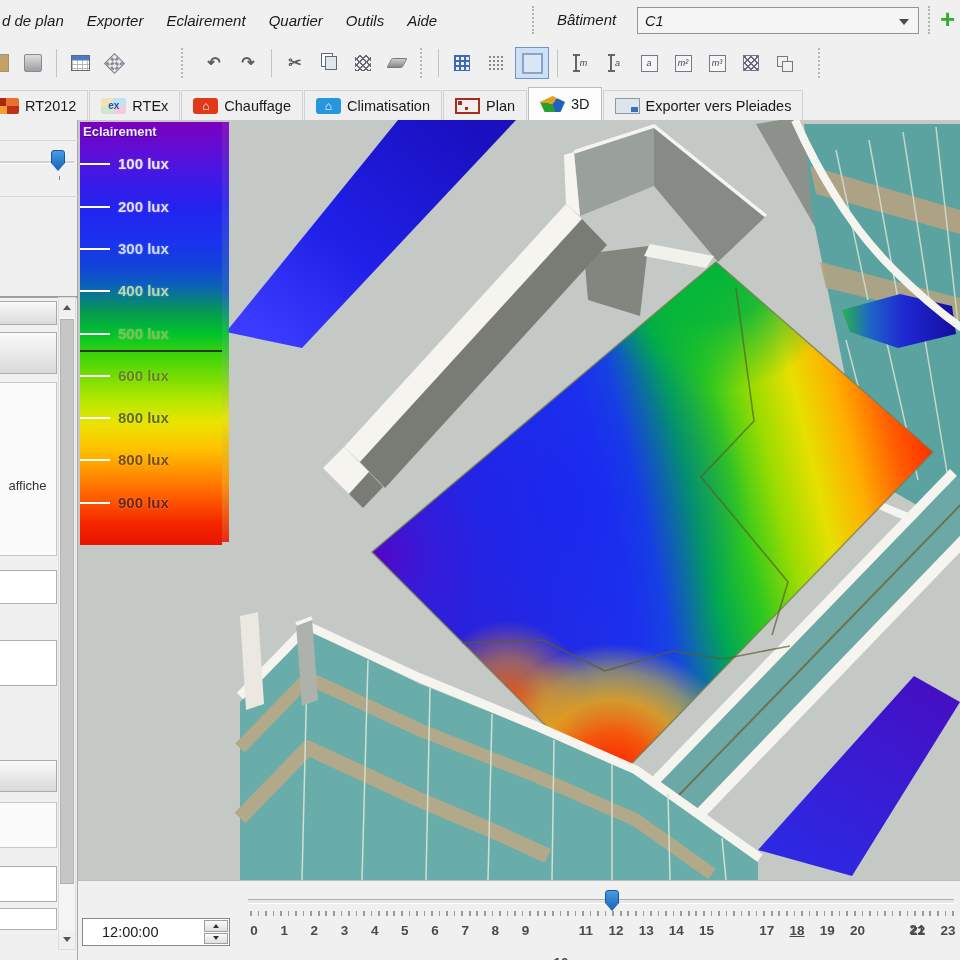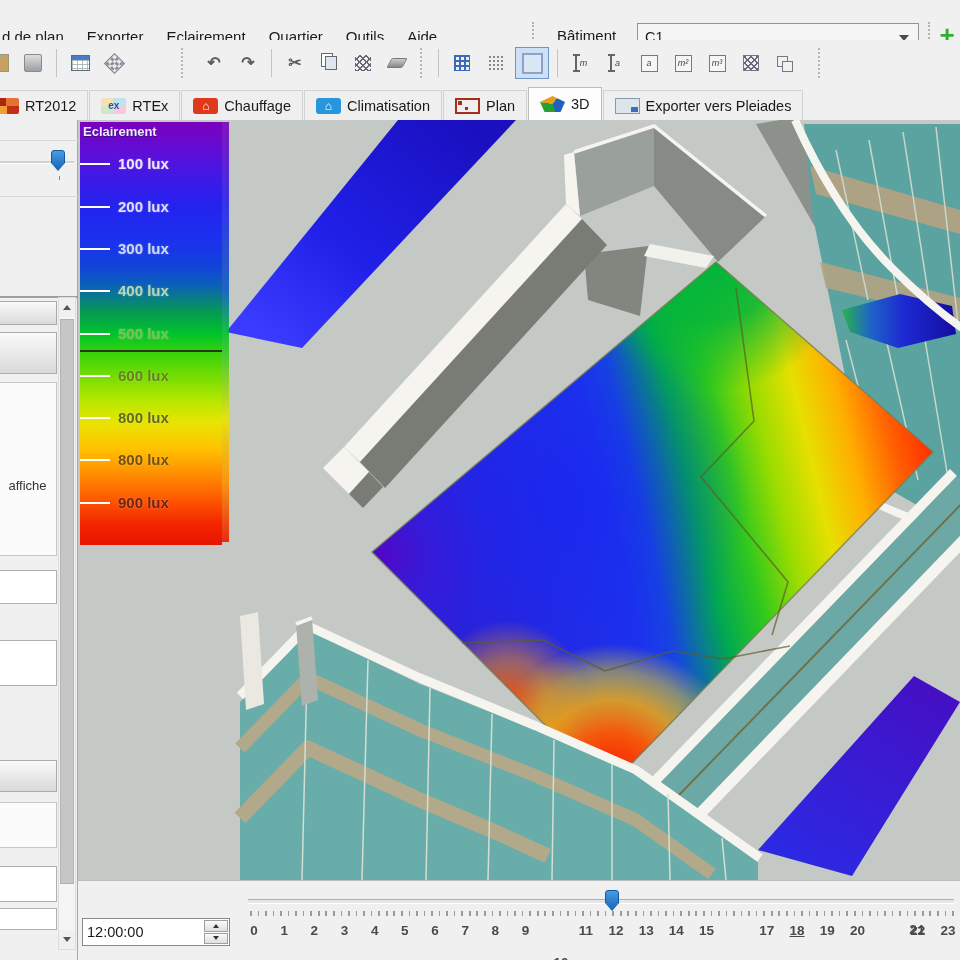--- a/index.html
+++ b/index.html
@@ -1,19 +1,19 @@
 <!DOCTYPE html>
 <html><head>
 <meta charset="utf-8">
 <style>
   html,body{margin:0;padding:0;}
   body{width:960px;height:960px;overflow:hidden;position:relative;background:#f0f0f0;
        font-family:"Liberation Sans",sans-serif;color:#1a1a1a;-webkit-font-smoothing:antialiased;}
   
-  .menubar{position:absolute;left:0;top:16px;width:819px;height:40px;background:#f0f0f0;}
+  .menubar{position:absolute;left:0;top:0;width:819px;height:40px;background:#f0f0f0;font-style:italic;}
   .menu-items{position:absolute;left:2px;top:0;height:40px;display:flex;align-items:center;gap:23px;font-size:15px;}
   .menu-item{cursor:default;white-space:nowrap;}
   .vsep-dots{position:absolute;top:6px;width:0;height:28px;border-left:2px dotted #b4b4b4;}
   .bat-label{position:absolute;left:557px;top:11px;font-size:15px;}
   .bat-select{position:absolute;left:637px;top:7px;width:282px;height:27px;background:#f5f5f5;border:1px solid #949494;
               display:flex;align-items:center;font-size:14.5px;padding-left:7px;box-sizing:border-box;}
   .chev{position:absolute;right:9px;top:11px;width:0;height:0;border-left:5px solid transparent;border-right:5px solid transparent;border-top:6px solid #4a4a4a;}
   .plus-btn{position:absolute;left:934px;top:4px;width:26px;height:30px;font-size:26px;font-weight:bold;color:#2fae2f;display:flex;align-items:center;justify-content:center;}
   
   .toolbar{position:absolute;left:0;top:40px;width:960px;height:46px;background:#f0f0f0;border-bottom:1px solid #d8d8d8;
@@ -100,21 +100,21 @@
   .ltick-line{position:absolute;left:0;width:30px;height:2px;background:#fff;}
   .ltick-label{position:absolute;left:38px;font-size:15px;font-weight:bold;white-space:nowrap;text-shadow:0 0 2px rgba(255,255,255,.35);}
   .lthreshold{position:absolute;left:0;width:100%;height:2px;background:#2e3418;}
   
   .bottombar{position:absolute;left:78px;top:880px;width:882px;height:80px;background:#f0f0f0;border-top:1px solid #bdbdbd;box-sizing:border-box;}
   .date-field{position:absolute;left:4px;top:11px;width:148px;height:26px;background:#fff;border:1px solid #8a8a8a;box-sizing:border-box;display:flex;align-items:center;font-size:14.5px;padding-left:5px;}
   .date-btn{position:absolute;right:2px;top:2px;width:36px;height:20px;display:flex;align-items:center;justify-content:center;gap:3px;background:#fff;}
   .cal-icon{width:13px;height:12px;border:1px solid #888;background:
       linear-gradient(#c8ccd4 0 3px,rgba(0,0,0,0) 3px),
       repeating-linear-gradient(90deg,#aab 0 1px,rgba(0,0,0,0) 1px 4px),#fff;}
-  .time-field{position:absolute;left:4px;top:37px;width:148px;height:28px;background:#fff;border:1px solid #8a8a8a;box-sizing:border-box;display:flex;align-items:center;font-size:14.5px;padding-left:4px;}
+  .time-field{position:absolute;left:4px;top:37px;width:148px;height:28px;background:#fff;border:1px solid #8a8a8a;box-sizing:border-box;display:flex;align-items:center;font-size:14.5px;padding-left:19px;}
   .spinner{position:absolute;right:1px;top:1px;width:24px;height:24px;display:flex;flex-direction:column;gap:1px;}
   .spin-btn{flex:1;background:linear-gradient(#fafafa,#dedede);border:1px solid #a0a0a0;display:flex;align-items:center;justify-content:center;padding:0;}
   .tri-up-s{width:0;height:0;border-left:3.5px solid transparent;border-right:3.5px solid transparent;border-bottom:4.5px solid #333;}
   .tri-down-s{width:0;height:0;border-left:3.5px solid transparent;border-right:3.5px solid transparent;border-top:4.5px solid #333;}
   .timeline{position:absolute;left:166px;top:0;width:716px;height:72px;}
   .tl-track{position:absolute;left:4px;top:18px;width:706px;height:3px;background:#e6e6e6;border-top:1px solid #b0b0b0;border-bottom:1px solid #fff;}
   .tl-ticks{position:absolute;left:6px;top:30px;width:706px;height:5px;
       background:repeating-linear-gradient(90deg,#9a9a9a 0 1.6px,rgba(0,0,0,0) 1.6px 7.55px);}
   .hour-label{position:absolute;top:42px;transform:translateX(-50%);font-size:13.5px;font-weight:bold;color:#4a4a4a;}
 </style>

